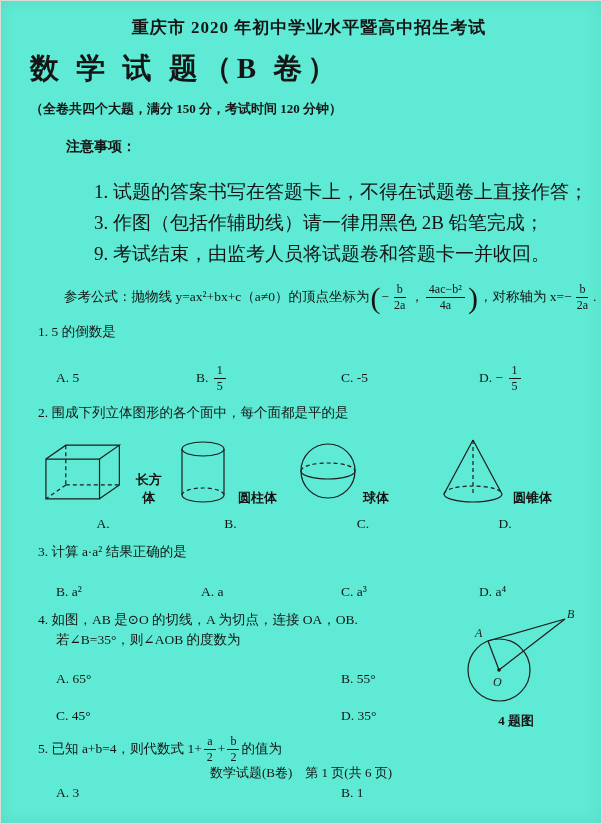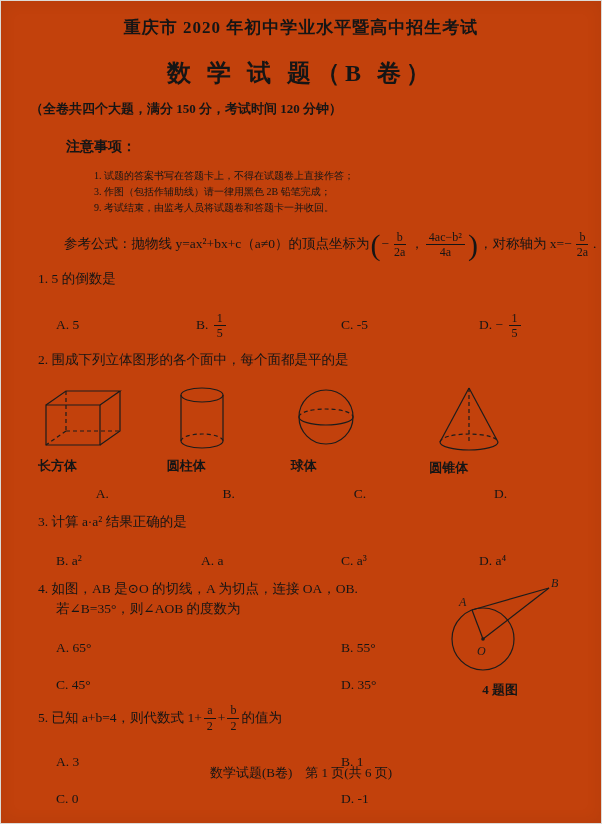--- a/index.html
+++ b/index.html
@@ -6,39 +6,39 @@
   body{
     width:602px;height:824px;
     background:#efeeec;
     font-family:"Liberation Serif","DejaVu Serif",serif;
     color:#151515;
   }
   .page{
     position:relative;
     width:602px;height:824px;
     box-sizing:border-box;
-    background:#c2410c;
-    padding:12px 30px 0 30px;
+    background:#5eead4;
+    padding:12px 14px 0 30px;
     box-shadow:inset 0 0 0 1px #dddbd7, inset 0 0 18px rgba(0,0,0,0.07);
     overflow:hidden;
   }
   .exam-title{
     text-align:center;font-weight:bold;font-size:17px;
     letter-spacing:1px;margin-top:4px;
   }
   .paper-title{
-    text-align:center;font-weight:bold;font-size:24px;
-    letter-spacing:5px;margin-top:18px;
+    font-weight:bold;font-size:29px;
+    letter-spacing:5px;margin-top:10px;
   }
   .paper-info{
     text-align:left;font-weight:bold;font-size:13px;margin-top:11px;
   }
   .notice{margin:20px 0 0 36px;}
   .notice-title{font-weight:bold;font-size:14px;}
-  .notice-list{list-style:none;margin:12px 0 0 28px;padding:0;font-size:10px;line-height:1.62;}
+  .notice-list{list-style:none;margin:21px 0 0 28px;padding:0;font-size:19px;line-height:1.62;}
   .formula-line{
     margin:13px 0 0 34px;font-size:13.5px;
     display:flex;align-items:center;white-space:nowrap;
   }
   .bigparen{font-size:30px;font-weight:400;line-height:0.9;padding:0 1px;}
   .frac{
     display:inline-flex;flex-direction:column;align-items:center;
     font-size:12px;line-height:1.2;margin:0 2px;vertical-align:middle;
   }
   .frac .num{border-bottom:1px solid #151515;padding:0 3px;}
@@ -52,21 +52,21 @@
   .q .stem{line-height:1.5;}
   .q .stem.indent{padding-left:18px;}
   .stem-flex{display:flex;align-items:center;}
   .opt-row{display:flex;align-items:center;margin-top:21px;padding-left:18px;}
   .opt-row .c1{width:140px;}
   .opt-row .c2{width:145px;}
   .opt-row .c3{width:138px;}
   .opt-row .half{width:285px;}
   .opt{display:inline-flex;align-items:center;}
   .shapes-row{display:flex;margin-top:12px;}
-  .shape-cell{display:flex;flex-direction:column;align-items:flex-start;}
+  .shape-cell{display:flex;flex-direction:row;align-items:flex-end;}
   .shape-cell.s1{width:130px;}
   .shape-cell.s2{width:125px;}
   .shape-cell.s3{width:140px;}
   .shape-cell.s4{width:144px;}
   .shape-cell svg{display:block;}
   .shape-caption{font-weight:bold;font-size:13px;margin-top:4px;text-align:center;}
   .letter-row{display:flex;margin-top:9px;}
   .letter-row span{display:block;text-align:center;font-size:13.5px;}
   .q4-wrap{position:relative;}
   .q4-figure{

